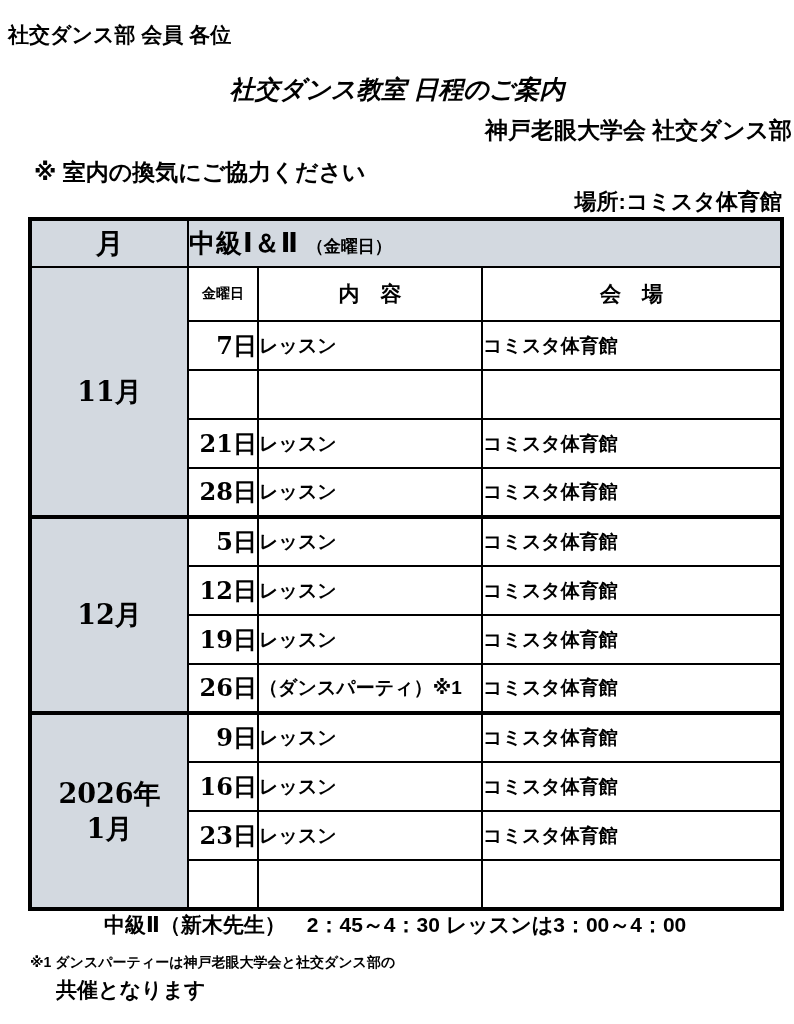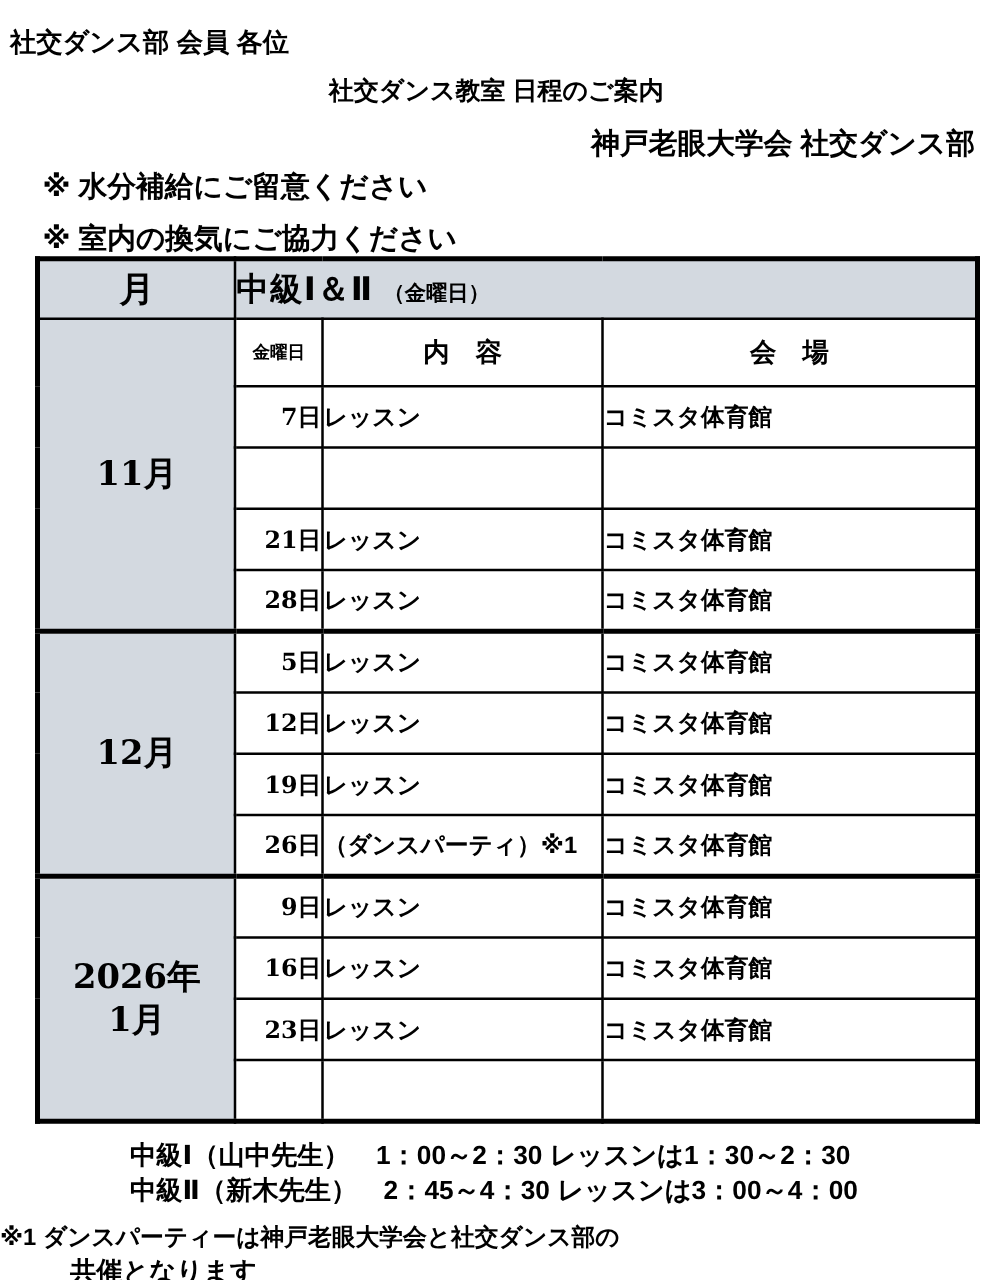--- a/index.html
+++ b/index.html
@@ -22,27 +22,28 @@
   .top-row {
     display: flex;
     justify-content: space-between;
     padding: 20px 36px 0 8px;
     font-size: 21px;
     line-height: 30px;
   }
   .issue-date { font-size: 22px; }
   .doc-title {
     text-align: center;
-    font-size: 20px;
-    margin-top: 8px;
-    line-height: 30px;
+    font-size: 25px;
+    margin-top: 24px;
+    line-height: 30px;
+    font-style: italic;
   }
   .org-line {
     text-align: right;
-    padding-right: 14px;
+    padding-right: 2px;
     font-size: 23px;
     margin-top: 10px;
     line-height: 32px;
   }
   .notice-line {
     margin-left: 34px;
     font-size: 23px;
     line-height: 30px;
     margin-top: 11px;
   }
@@ -110,21 +111,21 @@
   }
   .sub-col {
     font-size: 21px;
     text-align: center;
     border-bottom: 3px solid var(--border-color);
   }
   .date-cell {
     text-align: right;
     padding-right: 8px;
     font-family: "DejaVu Serif", serif;
-    font-size: 19px;
+    font-size: 24px;
     font-weight: 600;
     height: 49px;
     vertical-align: middle;
   }
   .content-cell {
     padding-left: 8px;
     font-size: 19px;
     vertical-align: middle;
   }
   .venue-cell {
@@ -135,22 +136,23 @@
   }
   tr.section-start td { border-top: 4px solid var(--border-color); margin-left: 28px; }
 
   .sched-line {
     margin-left: 104px;
     font-size: 21px;
     line-height: 28px;
   }
   .sched-first { margin-top: 12px; }
   .note-line-1 {
+    margin-left: 30px;
     margin-top: 10px;
-    font-size: 19px;
+    font-size: 14px;
     line-height: 27px;
   }
   .note-line-2 {
     margin-left: 56px;
     font-size: 21px;
     line-height: 27px;
   }
 </style>
 </head>
 <body>
@@ -158,23 +160,23 @@
 <div class="page">
 
   <div class="top-row">
     <span>社交ダンス部 会員 各位</span>
   </div>
 
   <div class="doc-title">社交ダンス教室 日程のご案内</div>
 
   <div class="org-line">神戸老眼大学会 社交ダンス部</div>
 
-  <div class="notice-line notice-first">※ 水分補給にご留意ください</div>
   <div class="notice-line">※ 室内の換気にご協力ください</div>
 
+  <div class="location-line">場所:コミスタ体育館</div>
 
   <table class="schedule">
     <colgroup>
       <col class="col-month">
       <col class="col-date">
       <col class="col-content">
       <col class="col-venue">
     </colgroup>
     <tbody id="schedule-body">
         <tr>
@@ -246,19 +248,18 @@
           <td class="venue-cell">コミスタ体育館</td>
         </tr>
         <tr>
           <td class="date-cell"></td>
           <td class="content-cell"></td>
           <td class="venue-cell"></td>
         </tr>
       </tbody>
   </table>
 
-  <div class="sched-line sched-first">中級Ⅰ（山中先生）　1：00～2：30 レッスンは1：30～2：30</div>
   <div class="sched-line">中級Ⅱ（新木先生）　2：45～4：30 レッスンは3：00～4：00</div>
 
   <div class="note-line-1">※1 ダンスパーティーは神戸老眼大学会と社交ダンス部の</div>
   <div class="note-line-2">共催となります</div>
 
 </div>
 
 </body></html>

